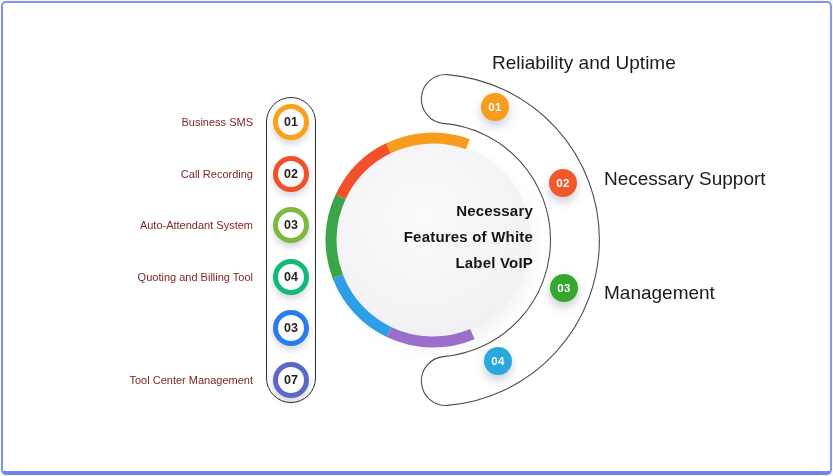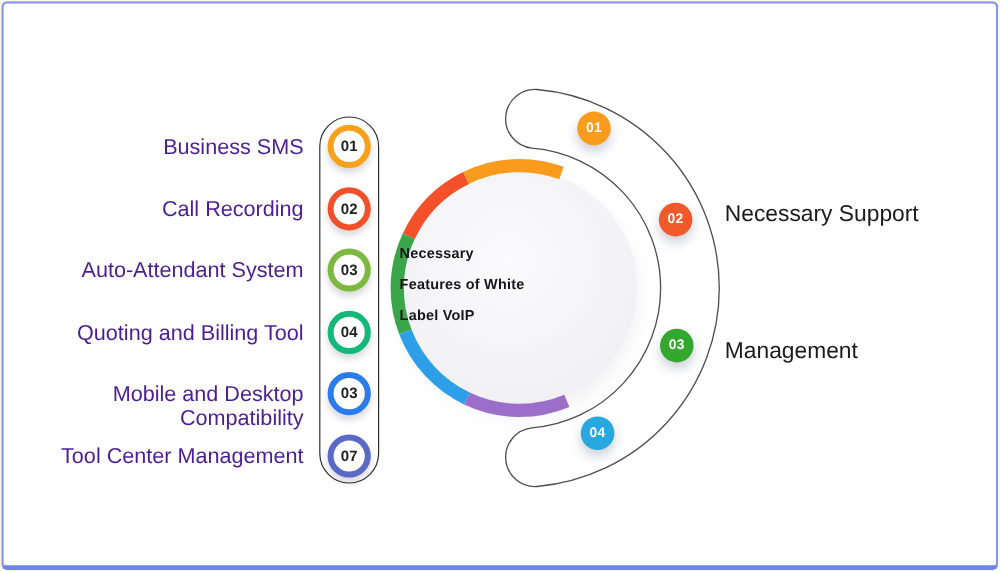--- a/index.html
+++ b/index.html
@@ -4,32 +4,32 @@
 <style>
   html,body{margin:0;padding:0;background:#fffdf3;}
   .frame{position:relative;width:833px;height:476px;box-sizing:border-box;background:#fdfaec;}
   .stage{position:absolute;left:1px;top:1px;width:831px;height:474px;box-sizing:border-box;
          background:#ffffff;border:2px solid #8294ef;border-bottom:4px solid #6d85ec;border-radius:5px;
          font-family:"Liberation Sans","DejaVu Sans",sans-serif;overflow:hidden;}
   .abs{position:absolute;}
 
   
   .l-label{left:6px;width:244px;height:20px;line-height:20px;text-align:right;
-           font-size:18px;color:#4c1d95;}
+           font-size:11px;color:#7f1d1d;}
   .capsule{left:263px;top:94px;width:50px;height:306px;border:1.3px solid #2e2e2e;
            border-radius:26px;background:#fff;box-sizing:border-box;}
   .l-badge{left:270px;width:36px;height:36px;border-radius:50%;background:#fff;border:5px solid #999;
            box-sizing:border-box;display:flex;align-items:center;justify-content:center;
            font-size:12.5px;font-weight:600;color:#222;box-shadow:0 4px 6px rgba(40,40,60,.18);}
 
   
   .hub-circle{left:332px;top:139px;width:196px;height:196px;border-radius:50%;
               background:radial-gradient(circle at 45% 38%,#fbfbfd 0%,#f1f1f4 75%,#ebebee 100%);
               box-shadow:0 8px 18px rgba(60,60,90,.08);}
-  .hub-title{left:330px;top:195px;width:200px;text-align:left;font-size:12px;line-height:26px;
+  .hub-title{left:330px;top:195px;width:200px;text-align:right;font-size:15px;line-height:26px;
              font-weight:700;color:#161616;letter-spacing:.2px;}
   .hub-title span{display:block;}
 
   svg.overlay{position:absolute;left:0;top:0;pointer-events:none;}
 
   
   .r-badge{width:28px;height:28px;border-radius:50%;display:flex;align-items:center;justify-content:center;
            color:#fff;font-size:11.5px;font-weight:600;letter-spacing:.3px;
            box-shadow:0 5px 10px rgba(105,115,140,.35);}
   .r-label{font-size:19px;color:#1b1b1b;height:24px;line-height:24px;white-space:nowrap;}
@@ -37,21 +37,20 @@
 </head>
 <body>
 
 <div class="frame">
 <div class="stage">
 
   <div class="abs l-label" style="top:109px">Business SMS</div>
   <div class="abs l-label" style="top:161px">Call Recording</div>
   <div class="abs l-label" style="top:212px">Auto-Attendant System</div>
   <div class="abs l-label" style="top:264px">Quoting and Billing Tool</div>
-  <div class="abs l-label" style="top:315px">Mobile and Desktop Compatibility</div>
   <div class="abs l-label" style="top:367px">Tool Center Management</div>
 
   <div class="abs capsule"></div>
 
   <div class="abs l-badge" style="top: 101px; border-color: rgb(249, 161, 27);">
         <span>01</span>
       </div>
   <div class="abs l-badge" style="top: 152.5px; border-color: rgb(240, 81, 42);">
         <span>02</span>
       </div>
@@ -93,17 +92,18 @@
   <div class="abs r-badge" style="left: 546px; top: 166px; background: rgb(241, 89, 42);">
         <span>02</span>
       </div>
   <div class="abs r-badge" style="left: 547px; top: 271px; background: rgb(52, 167, 46);">
         <span>03</span>
       </div>
   <div class="abs r-badge" style="left: 481px; top: 344px; background: rgb(41, 168, 224);">
         <span>04</span>
       </div>
 
+  <div class="abs r-label" style="left:489px;top:48px">Reliability and Uptime</div>
   <div class="abs r-label" style="left:601px;top:164px">Necessary Support</div>
   <div class="abs r-label" style="left:601px;top:278px">Management</div>
 
 </div>
 </div>
 
 </body></html>

